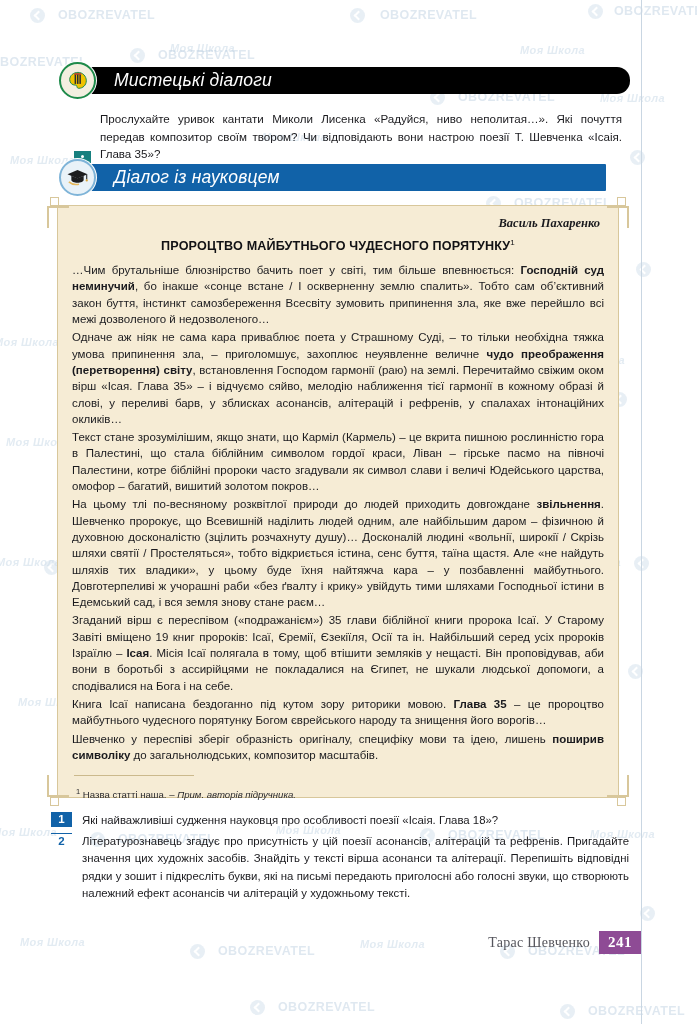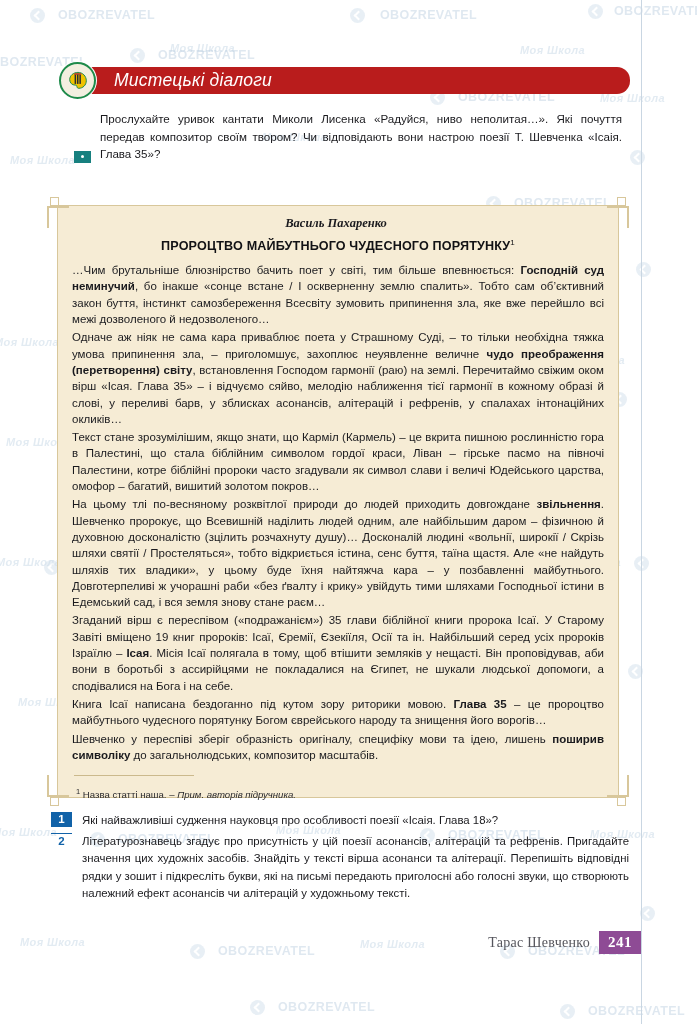--- a/index.html
+++ b/index.html
@@ -72,21 +72,21 @@
   }
   .sec-bar .bar-title {
     font-style: italic;
     font-size: 17.5px;
     color: #ffffff;
     font-family: "Liberation Sans", sans-serif;
     letter-spacing: .2px;
     margin-left: 42px;
     font-weight: normal;
   }
-  .sec-bar.teal { background: #b91c1c; border-radius: 13px; }
+  .sec-bar.teal { background: #000000; border-radius: 13px; }
   .sec-bar.blue { background: #1162a8; }
 
   .bar-icon {
     position: absolute;
     left: -14px; top: -6px;
     width: 39px; height: 39px;
     border-radius: 50%;
     background: #ffffff;
     display: flex;
     align-items: center;
@@ -151,21 +151,21 @@
     width: 9px; height: 9px;
     border: 1.5px solid #d8c79b;
     box-sizing: border-box;
   }
 
   #article .inner {
     position: absolute;
     left: 14px; right: 14px; top: 10px;
   }
   .author {
-    text-align: center;
+    text-align: right;
     font-style: italic;
     font-weight: bold;
     font-size: 12.5px;
     color: #1a1a1e;
     margin: 0 4px 7px 0;
     font-family: "Liberation Serif", serif;
   }
   .art-title {
     text-align: center;
     font-weight: bold;
@@ -357,20 +357,34 @@
     <span class="bar-title">Мистецькі діалоги</span>
   </div>
 
   <div class="bullet-block" style="left:74px; top:110px; width:548px;">
     <span class="bullet-sq">
         <i></i>
       </span>
     <span class="bullet-text">Прослухайте уривок кантати Миколи Лисенка «Радуйся, ниво неполитая…». Які почуття передав композитор своїм твором? Чи відповідають вони настрою поезії Т. Шевченка «Ісаія. Глава 35»?</span>
   </div>
 
+  <div class="sec-bar blue" style="left:72px; top:164px; width:534px;">
+    <div class="bar-icon">
+      <div class="disc sci">
+        <svg width="25" height="25" viewBox="0 0 26 26" aria-hidden="true">
+          <path d="M13 5.2 2.6 9.6 13 14l10.4-4.4z" fill="#1d1d1f"></path>
+          <path d="M6.6 11.2v4.4c0 1.6 2.9 2.9 6.4 2.9s6.4-1.3 6.4-2.9v-4.4L13 13.9z" fill="#1d1d1f"></path>
+          <path d="M22.6 9.9v5.1" stroke="#1d1d1f" stroke-width="1.1" fill="none"></path>
+          <circle cx="22.6" cy="16" r="1.2" fill="#d8a33a"></circle>
+          <path d="M4 17.5c2.4 2.2 6.5 3.2 10.6 2.4" stroke="#e6b85c" stroke-width="1.6" fill="none"></path>
+        </svg>
+      </div>
+    </div>
+    <span class="bar-title">Діалог із науковцем</span>
+  </div>
 
   <div id="article" style="left:57px; top:205px; width:562px; height:593px;">
 
     <div class="corner" style="left:-11px; top:-11px;">
       <div class="l1" style="left:0; top:11px; width:1.6px; height:22px;"></div>
       <div class="l2" style="left:0; top:11px; width:22px; height:1.6px;"></div>
       <div class="sq" style="left:3px; top:2px;"></div>
     </div>
     <div class="corner" style="right:-11px; top:-11px;">
       <div class="l1" style="right:0; top:11px; width:1.6px; height:22px;"></div>

